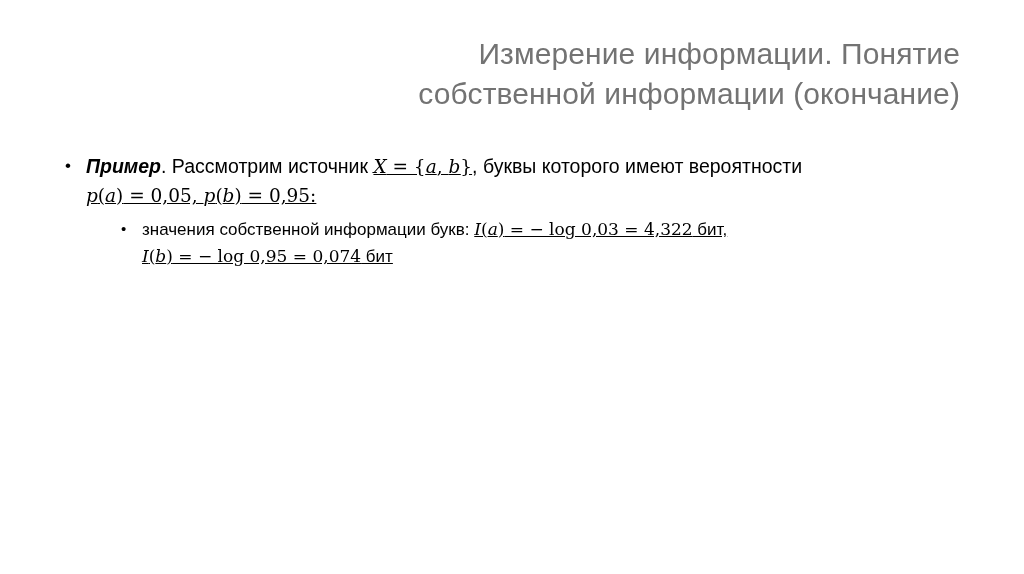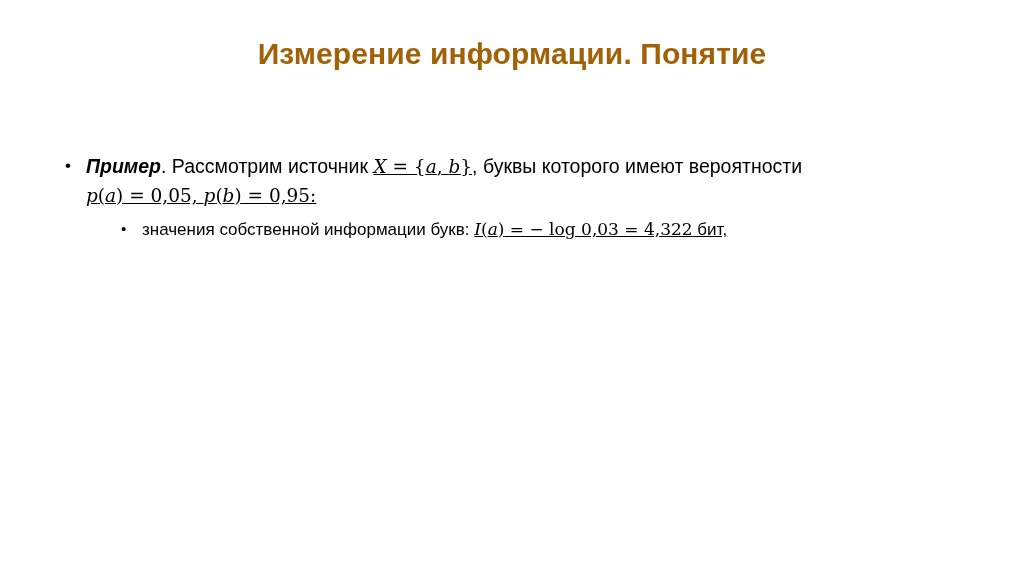--- a/index.html
+++ b/index.html
@@ -23,23 +23,24 @@
   .title-block {
     position: absolute;
     left: 64px;
     top: 34px;
     width: 896px;
     text-align: center;
   }
   .title-line {
     font-size: 30px;
     line-height: 40px;
-    font-weight: 700;
-    color: #a16207;
+    font-weight: 400;
+    color: #737373;
     letter-spacing: 0.1px;
+    text-align: right;
   }
   .body-block {
     position: absolute;
     left: 60px;
     top: 152px;
     width: 910px;
   }
   .lvl1 {
     position: relative;
     padding-left: 26px;
@@ -97,28 +98,30 @@
   .nowrap { white-space: nowrap; text-decoration: underline; }
   .line2 { display: block; }
 </style>
 </head>
 <body>
 
 <div class="slide">
 
   <div class="title-block">
     <div class="title-line">Измерение информации. Понятие</div>
+    <div class="title-line">собственной информации (окончание)</div>
   </div>
 
   <div class="body-block">
 
     <div class="lvl1">
       <span class="bullet">•</span>
       <span class="b">Пример</span><span>. Рассмотрим источник </span><span class="nowrap"><span class="math">X</span><span class="math-up"> = {</span><span class="math">a</span><span class="math-up">, </span><span class="math">b</span><span class="math-up">}</span></span><span>, буквы которого имеют вероятности </span><span class="nowrap"><span class="math">p</span><span class="math-up">(</span><span class="math">a</span><span class="math-up">)</span><span class="math-up"> = 0,05, </span></span><span class="nowrap"><span class="math">p</span><span class="math-up">(</span><span class="math">b</span><span class="math-up">)</span><span class="math-up"> = 0,95:</span></span>
     </div>
 
     <div class="lvl2">
       <span class="bullet">•</span>
       <span>значения собственной информации букв: </span><span class="nowrap"><span class="math2">I</span><span class="math2-up">(</span><span class="math2">a</span><span class="math2-up">)</span><span class="math2-up"> = − log 0,03 = 4,322</span><span> бит,</span></span>
+      <span class="line2"><span class="nowrap"><span class="math2">I</span><span class="math2-up">(</span><span class="math2">b</span><span class="math2-up">)</span><span class="math2-up"> = − log 0,95 = 0,074</span><span> бит</span></span></span>
     </div>
 
   </div>
 </div>
 
 </body></html>

